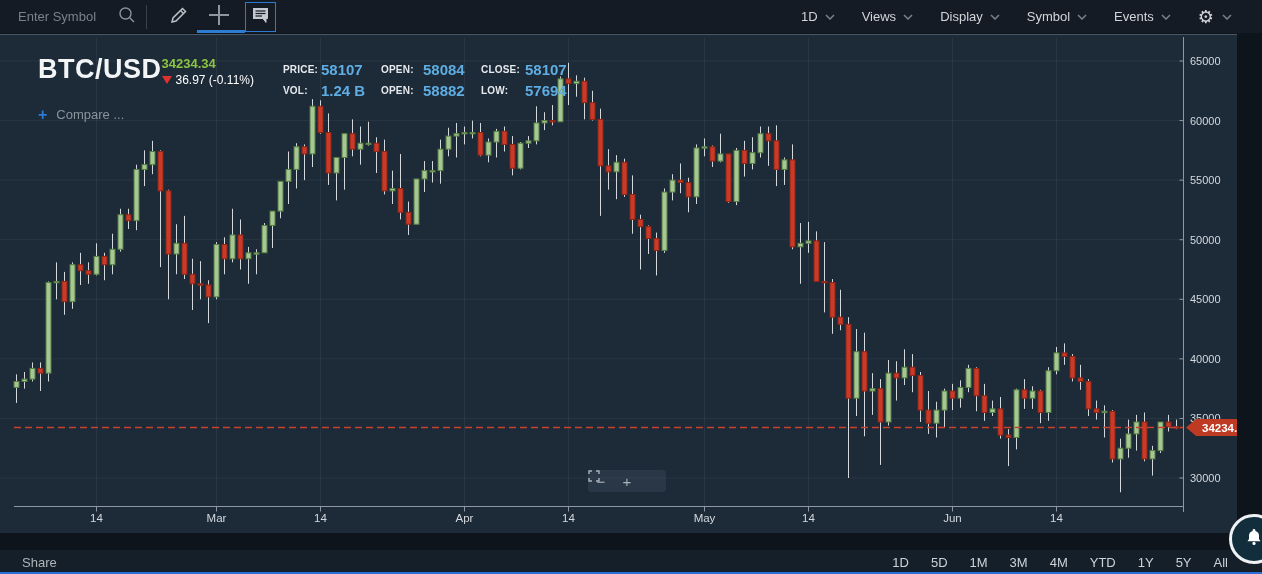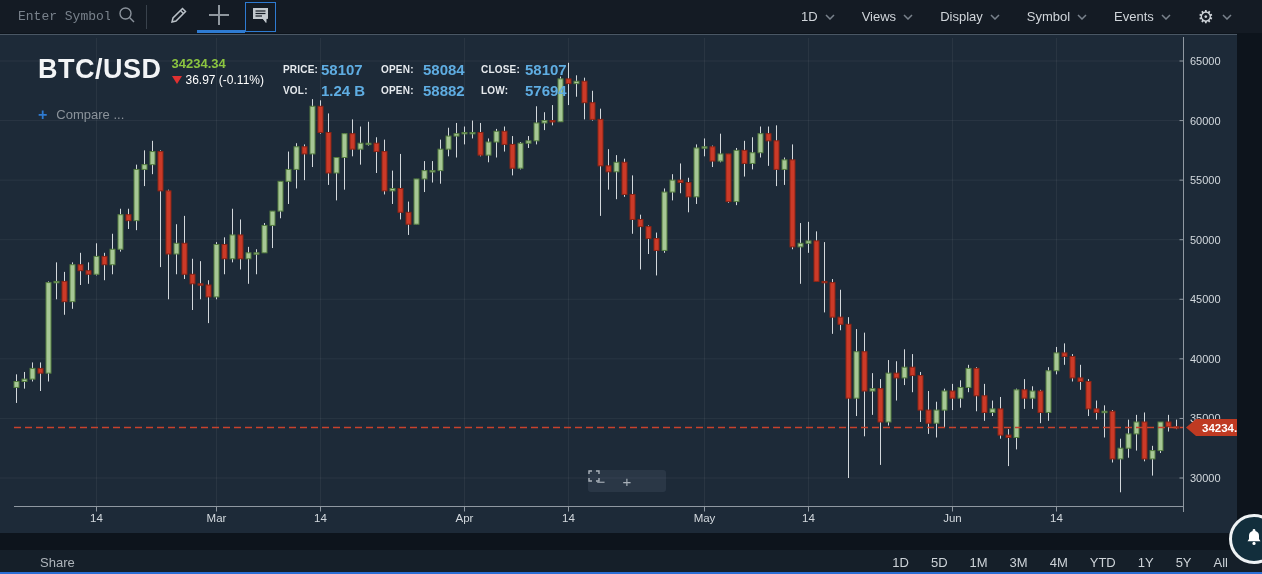--- a/index.html
+++ b/index.html
@@ -3,38 +3,38 @@
 <meta charset="utf-8">
 <style>
   html,body{margin:0;padding:0;background:#0d141c;}
   .stage{position:relative;width:1262px;height:574px;overflow:hidden;background:#0d141c;
          font-family:"Liberation Sans",sans-serif;-webkit-font-smoothing:antialiased;}
   
   .toolbar{position:absolute;left:0;top:0;width:1262px;height:33px;background:#141b24;
            display:flex;align-items:center;}
   .symbol-wrap{display:flex;align-items:center;gap:6px;padding-left:16px;}
   .symbol-input{width:92px;background:transparent;border:none;outline:none;
-                color:#8a929b;font-size:13px;font-family:Liberation Mono, monospace;}
+                color:#8a929b;font-size:13px;font-family:Liberation Sans, sans-serif;}
   .symbol-input::placeholder{color:#79828c;opacity:1;}
   .tb-sep{width:1px;height:24px;background:#39424c;margin:0 12px 0 10px;}
   .tool-btn{position:relative;width:40px;height:33px;display:flex;align-items:center;justify-content:center;}
   .tool-underline{position:absolute;left:-2px;bottom:0;width:48px;height:3px;background:#2e7bd2;}
   .annot-box{width:29px;height:28px;border:1px solid #2e7bd2;display:flex;align-items:center;
              justify-content:center;margin-left:6px;}
   .menus{margin-left:auto;display:flex;align-items:center;gap:27px;padding-right:30px;}
   .menu-item{display:flex;align-items:center;gap:7px;color:#d0d5da;font-size:13px;cursor:default;}
   .chev{display:inline-block;}
   .gear-wrap{display:flex;align-items:center;gap:8px;color:#cdd2d7;}
   .gear-glyph{font-size:18px;line-height:18px;color:#cdd2d7;}
   
   .chart{position:absolute;left:0;top:34px;width:1237px;height:498px;background:#1d2a38;
          border-top:1px solid rgba(160,172,184,.35);}
   .chart svg{position:absolute;left:0;top:0;}
   svg text{font-family:"Liberation Sans",sans-serif;}
-  .hdr{position:absolute;left:38px;top:20px;display:flex;align-items:flex-start;gap:10px;}
+  .hdr{position:absolute;left:38px;top:20px;display:flex;align-items:flex-start;}
   .hdr-symbol{color:#f2f4f6;font-size:27px;font-weight:bold;letter-spacing:.5px;line-height:28px;}
   .hdr-quote{display:flex;flex-direction:column;padding-top:1px;}
   .hdr-last{color:#8bc540;font-size:13px;font-weight:bold;}
   .hdr-change{color:#ffffff;font-size:12px;display:flex;align-items:center;gap:4px;margin-top:2px;}
   .dn-arrow{width:0;height:0;border-left:5px solid transparent;border-right:5px solid transparent;
             border-top:8px solid #e03131;display:inline-block;}
   .stats{position:absolute;left:283px;top:26px;display:grid;
          grid-template-columns:38px 60px 42px 58px 44px 58px;row-gap:4px;align-items:center;}
   .stat-label{color:#e6eaee;font-size:10px;font-weight:bold;letter-spacing:.2px;}
   .stat-value{color:#5fade2;font-size:15px;font-weight:bold;}
@@ -45,21 +45,21 @@
              letter-spacing:-1px;line-height:38px;}
   .wm-fx{color:#5ba33c;}
   .wm-empire{color:#1c4e96;}
   .zoomctl{position:absolute;left:588px;top:435px;width:78px;height:22px;border-radius:3px;
            background:rgba(130,150,170,0.13);display:flex;align-items:center;justify-content:space-around;}
   .zbtn{color:#aab2ba;font-size:15px;line-height:15px;display:flex;align-items:center;justify-content:center;
         width:20px;height:20px;cursor:default;}
   
   .bbar{position:absolute;left:0;top:550px;width:1262px;height:24px;background:#151f29;
         display:flex;align-items:center;}
-  .share{color:#aeb4ba;font-size:13px;padding-left:40px;}
+  .share{color:#aeb4ba;font-size:13px;padding-left:22px;}
   .ranges{margin-left:auto;display:flex;align-items:center;gap:22px;padding-right:34px;}
   .range-btn{color:#ccd2d7;font-size:13px;cursor:default;}
   .bline{position:absolute;left:0;top:572px;width:1262px;height:2px;background:#2b6fd6;}
   .bell{position:absolute;left:1229px;top:514px;width:44px;height:44px;border-radius:50%;
         background:#122e3c;border:3px solid #eef2f4;display:flex;align-items:center;justify-content:center;}
 </style>
 </head>
 <body>
 
 <div class="stage">

